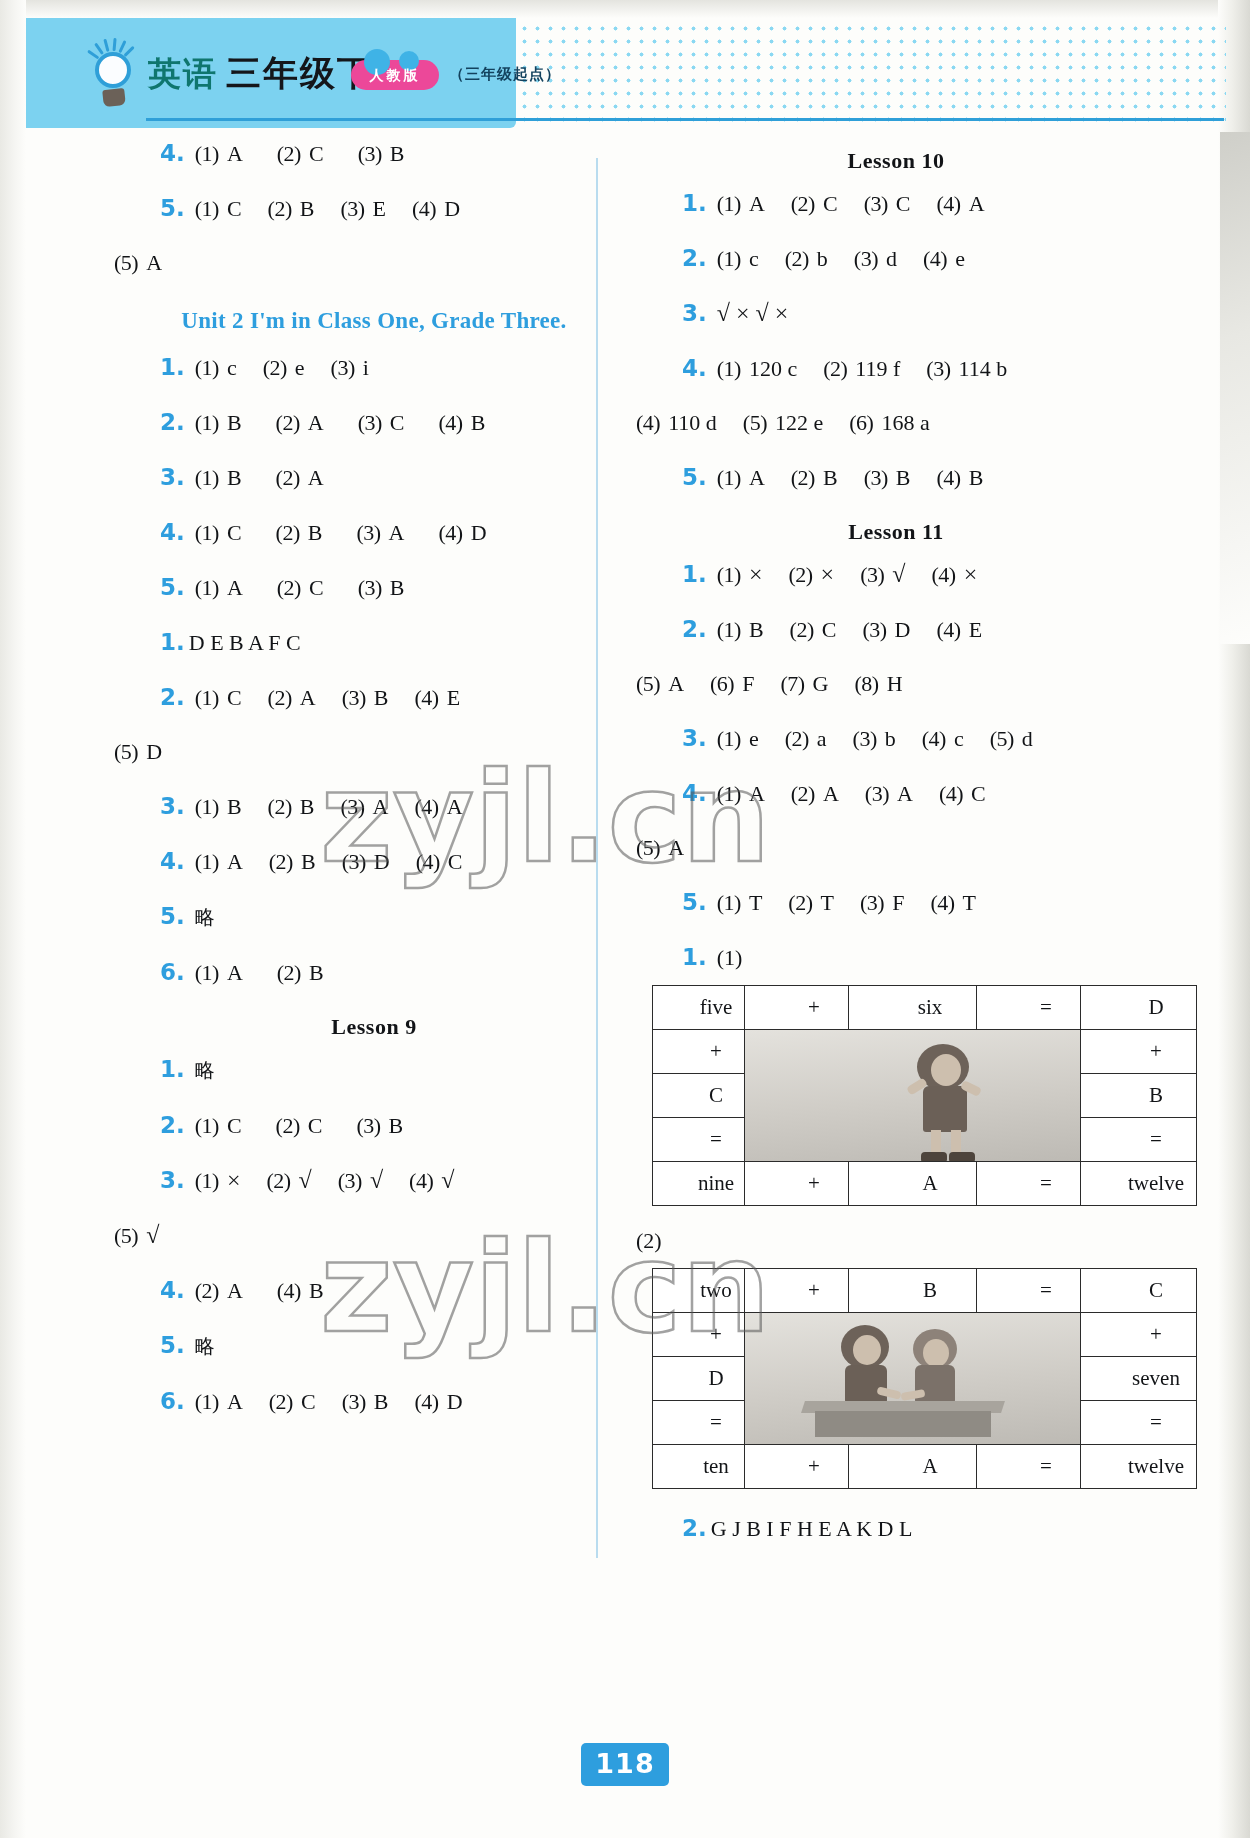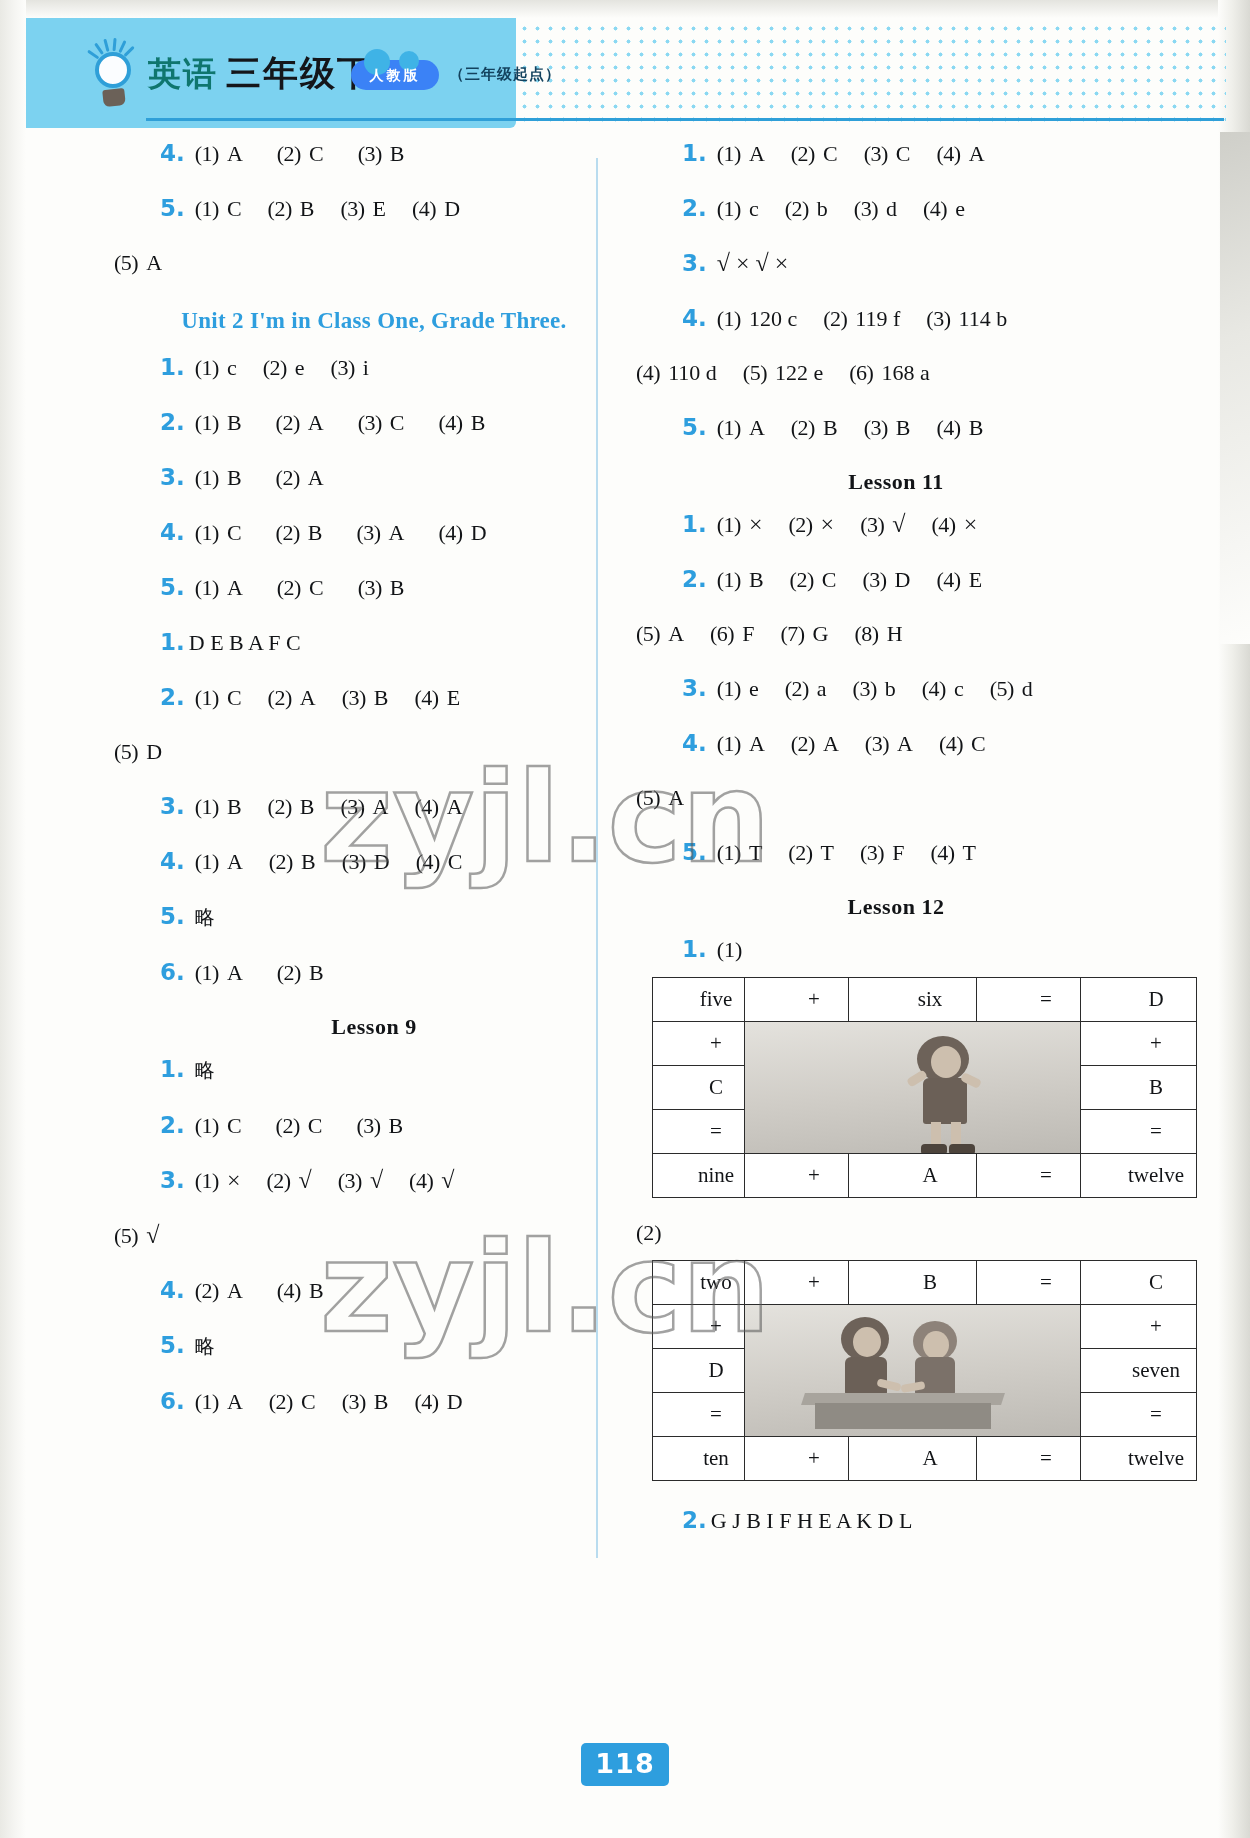--- a/index.html
+++ b/index.html
@@ -72,21 +72,21 @@
     font-family:"DejaVu Sans", sans-serif;
     font-size:33px; font-weight:700; color:#0f766e; letter-spacing:2px;
   }
   .title-grade {
     position:absolute; left:200px; top:32px;
     font-family:"DejaVu Sans", sans-serif;
     font-size:35px; font-weight:700; color:#14161a; letter-spacing:2px;
   }
   .badge-cloud {
     position:absolute; left:325px; top:42px; width:88px; height:30px;
-    background:#3b82f6; border-radius:16px;
+    background:#ec4899; border-radius:16px;
   }
   .badge-cloud:before, .badge-cloud:after {
     content:""; position:absolute; background:#3fb3e6; border-radius:50%;
   }
   .badge-cloud:before { width:26px; height:26px; left:13px; top:-11px; }
   .badge-cloud:after  { width:20px; height:20px; left:48px; top:-9px; }
   .badge-text {
     position:absolute; left:0; top:0; width:88px; height:30px;
     line-height:30px; text-align:center; z-index:3;
     font-family:"DejaVu Sans", sans-serif;
@@ -443,20 +443,21 @@
           <span class="item narrow"><span class="lbl">(2)</span><span class="val">C</span></span>
           <span class="item narrow"><span class="lbl">(3)</span><span class="val">B</span></span>
           <span class="item narrow"><span class="lbl">(4)</span><span class="val">D</span></span>
         </span>
       </div>
 
     </div>
 
     <div class="col col-right">
 
+      <div class="lesson-head" style="margin-top:8px">Lesson 10</div>
 
       <div class="ans-row indent">
         <span class="qnum">1.</span>
         <span class="items">
           <span class="item narrow"><span class="lbl">(1)</span><span class="val">A</span></span>
           <span class="item narrow"><span class="lbl">(2)</span><span class="val">C</span></span>
           <span class="item narrow"><span class="lbl">(3)</span><span class="val">C</span></span>
           <span class="item narrow"><span class="lbl">(4)</span><span class="val">A</span></span>
         </span>
       </div>
@@ -564,21 +565,20 @@
       <div class="ans-row indent">
         <span class="qnum">5.</span>
         <span class="items">
           <span class="item narrow"><span class="lbl">(1)</span><span class="val">T</span></span>
           <span class="item narrow"><span class="lbl">(2)</span><span class="val">T</span></span>
           <span class="item narrow"><span class="lbl">(3)</span><span class="val">F</span></span>
           <span class="item narrow"><span class="lbl">(4)</span><span class="val">T</span></span>
         </span>
       </div>
 
-      <div class="lesson-head">Lesson 12</div>
 
       <div class="ans-row indent" style="margin-bottom:14px">
         <span class="qnum">1.</span>
         <span>(1)</span>
       </div>
 
       <table class="puz">
         <tbody>
             <tr>
           <td class="c1">five</td>

